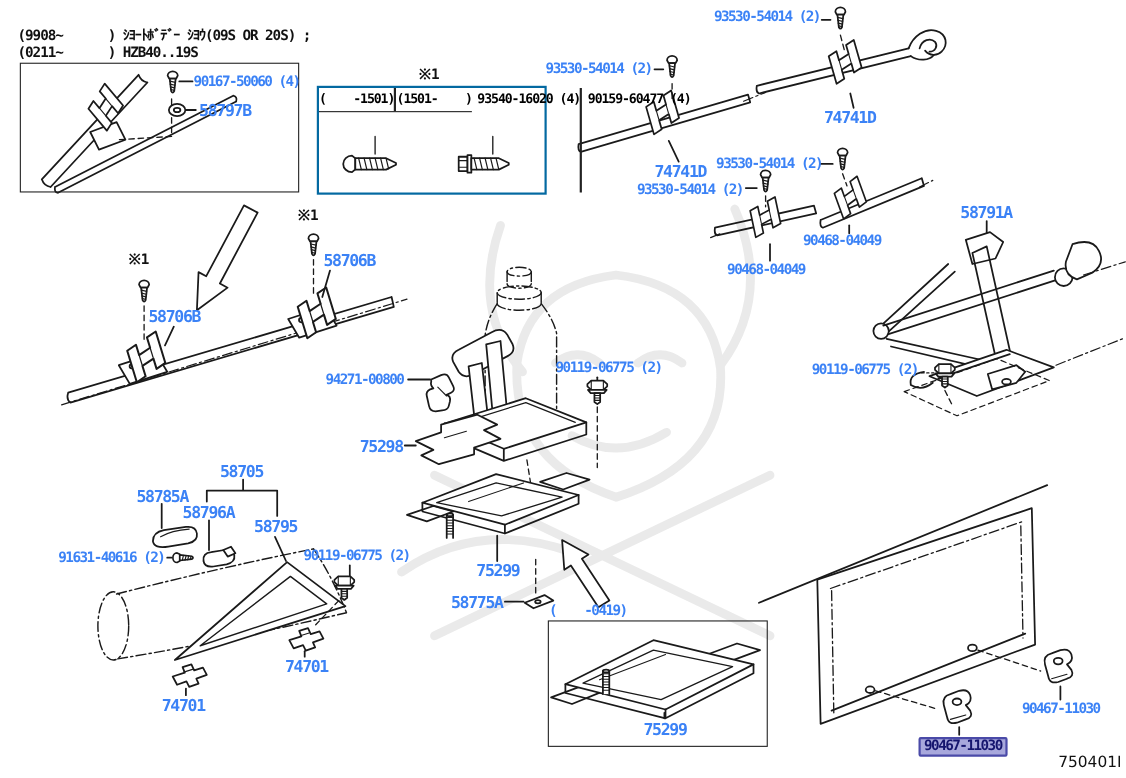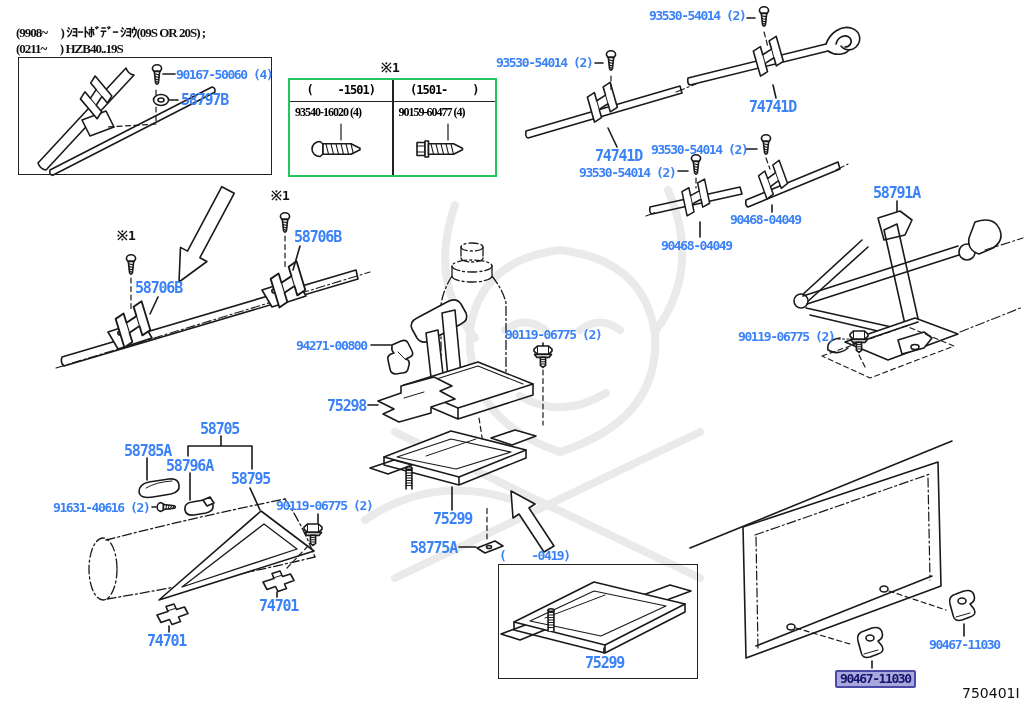--- a/index.html
+++ b/index.html
@@ -5,29 +5,29 @@
   html,body{margin:0;padding:0;background:#fff;}
   #stage{position:relative;width:1024px;height:707px;background:#fff;overflow:hidden;
          font-family:"DejaVu Sans Mono",monospace;}
   #art{position:absolute;left:0;top:0;}
   .lbl{position:absolute;font-weight:bold;font-size:13px;letter-spacing:-1.4px;
        color:#3b82f6;white-space:pre;line-height:1.1;}
   .lbl.big{font-size:15px;letter-spacing:-1.2px;}
   .lbl.hl{background:var(--highlight-bg,#a8a8dc);border:2px solid var(--highlight-border,#4a4aa8);
           color:var(--highlight-text,#15156e);padding:0 3px;border-radius:2px;}
   .note{position:absolute;font-weight:bold;font-size:13px;letter-spacing:-1px;
-        color:#111;white-space:pre;font-family:Liberation Serif, serif;}
+        color:#111;white-space:pre;}
   .mark{position:absolute;font-weight:bold;font-size:13px;color:#111;}
   .inset-box{position:absolute;border:1.6px solid #222;}
-  .inset-table{position:absolute;border:2px solid #22c55e;display:flex;flex-direction:column;}
+  .inset-table{position:absolute;border:2px solid #0369a1;display:flex;}
   .tbl-head{display:flex;border-bottom:1.6px solid #222;height:21px;}
   .tbl-body{display:flex;flex:1;}
   .cell{width:50%;font-weight:bold;font-size:12px;letter-spacing:-1px;white-space:pre;}
   .tbl-head .cell{text-align:center;padding-top:3px;}
-  .tbl-body .cell{text-align:left;padding:3px 0 0 5px;font-family:Liberation Serif, serif;}
+  .tbl-body .cell{text-align:left;padding:3px 0 0 5px;}
   .c2{border-left:2px solid #222;}
   .code{position:absolute;font-family:"DejaVu Sans",sans-serif;font-size:14px;color:#111;}
 </style>
 </head>
 <body>
 
 <div id="stage">
 
 <svg id="art" width="1024" height="707" viewBox="0 0 1024 707">
   <defs>

